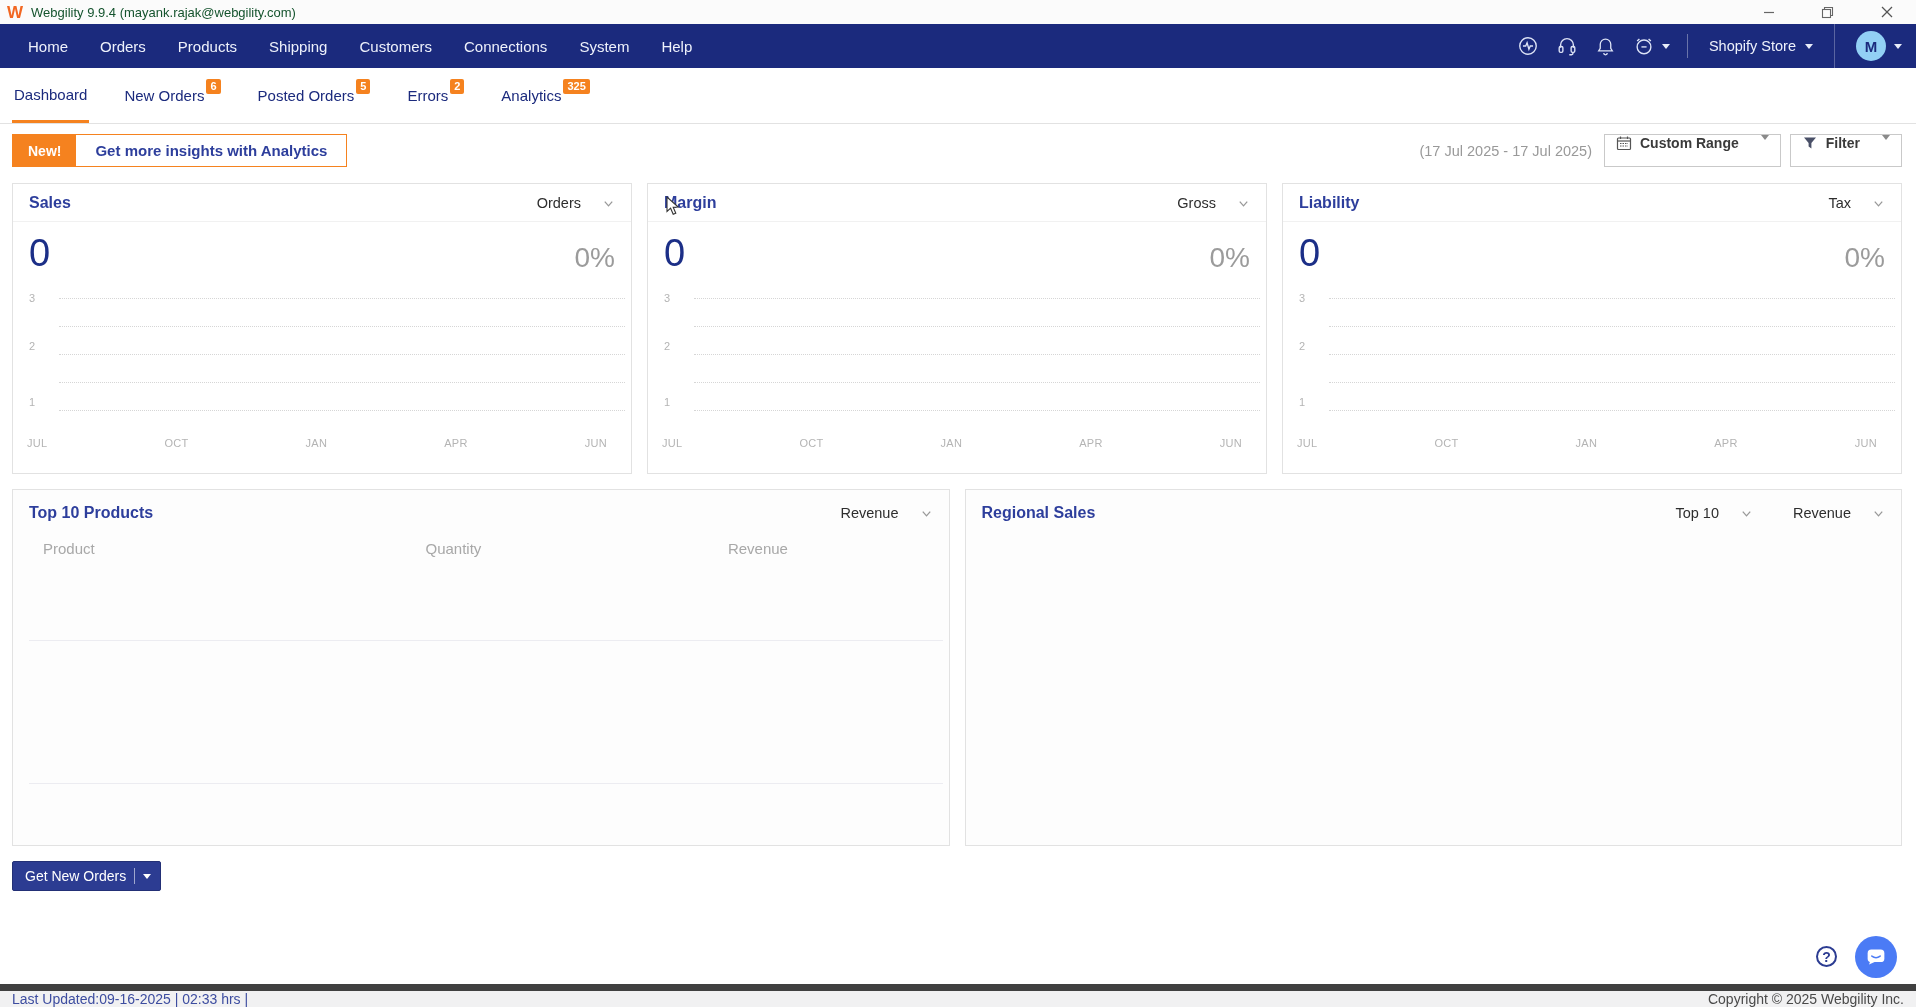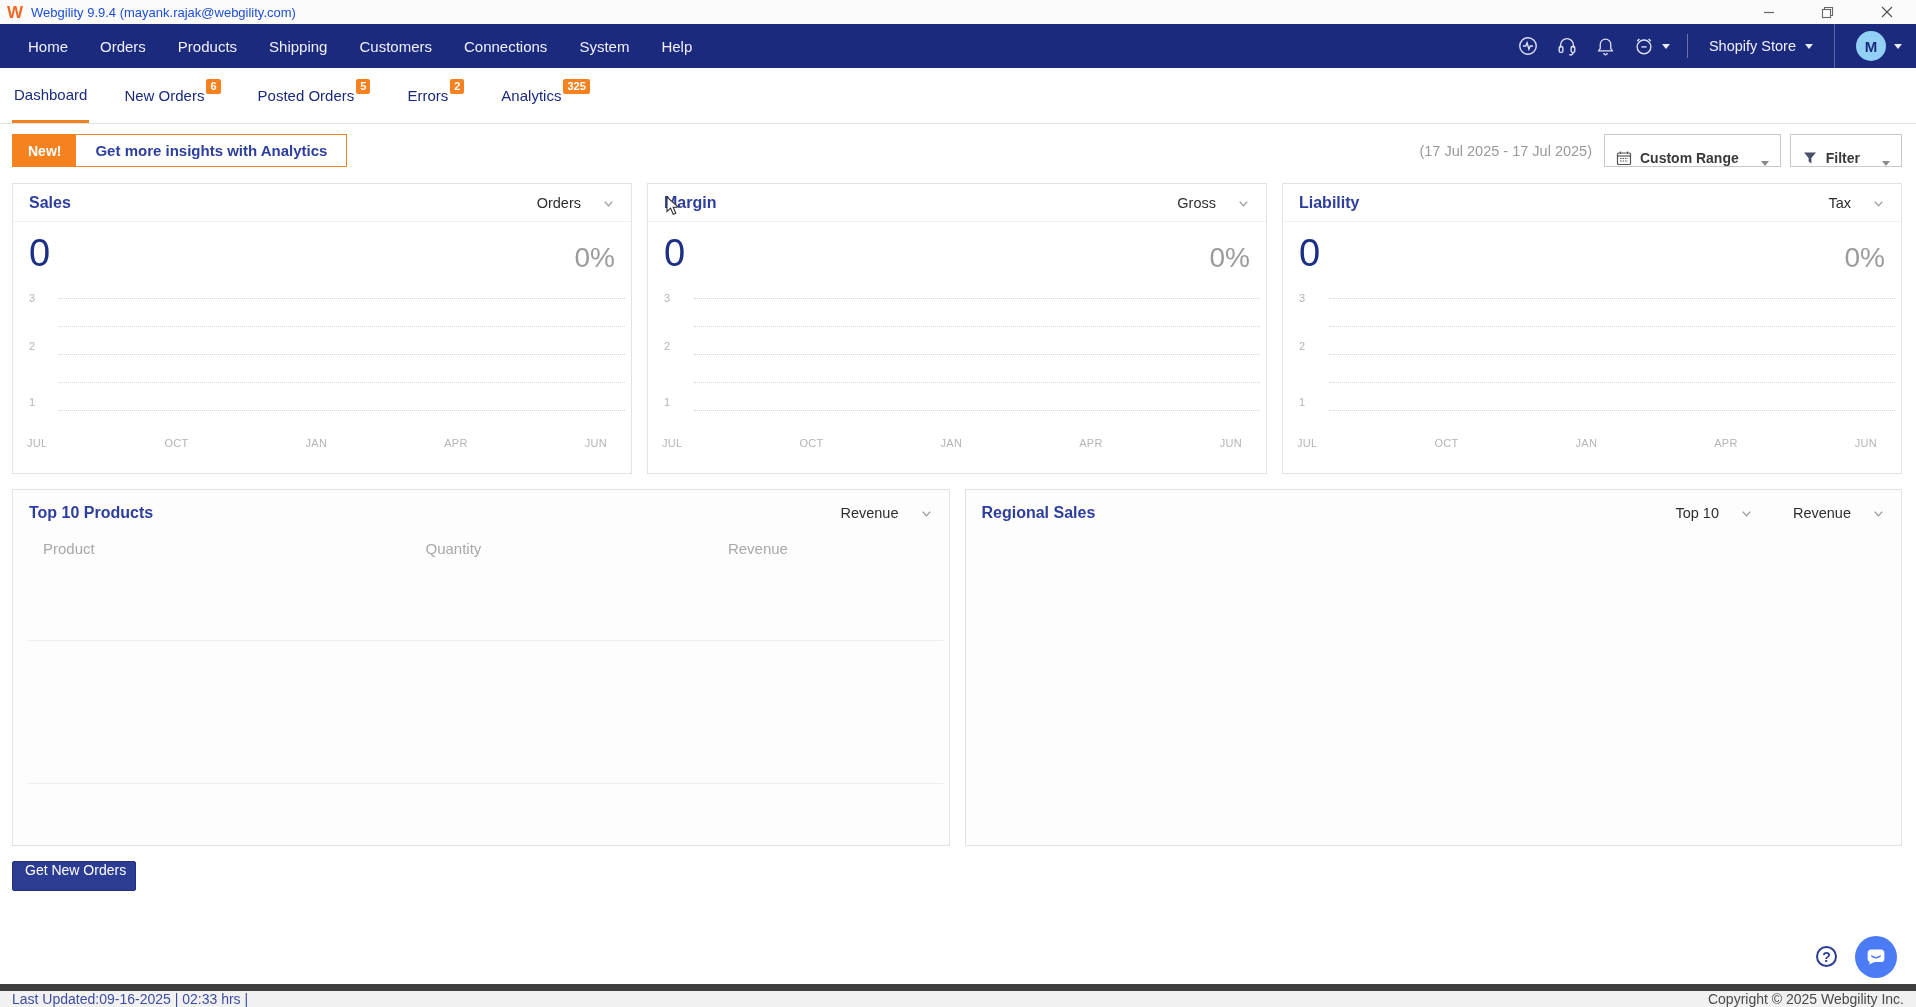--- a/index.html
+++ b/index.html
@@ -2,21 +2,21 @@
 <html><head>
 <meta charset="utf-8">
 <style>
   * { box-sizing: border-box; margin: 0; padding: 0; }
   html,body { width: 1916px; height: 1007px; overflow: hidden; }
   body { font-family: "Liberation Sans", sans-serif; background: #fff; position: relative; }
 
   
   .titlebar { height: 24px; background: #fbfbfb; display: flex; align-items: center; padding-left: 7px; }
   .logo-w { color: #f26722; font-weight: 900; font-size: 17px; line-height: 1; margin-right: 8px; transform: scaleY(.95); }
-  .win-title { font-size: 13px; color: #1d4ed8; }
+  .win-title { font-size: 13px; color: #14532d; }
   .win-controls { margin-left: auto; display: flex; height: 100%; }
   .win-btn { width: 59px; height: 100%; display: flex; align-items: center; justify-content: center; color: #666; }
   .win-btn svg { display: block; }
 
   
   .navbar { height: 44px; background: #1b2a7d; display: flex; align-items: center; padding: 0 14px 0 12px; }
   .nav-items { display: flex; align-items: center; height: 100%; }
   .nav-item { padding: 10px 16px; font-size: 15px; color: #eef1fb; height: 100%; display: flex; align-items: center; cursor: default; }
   .nav-right { margin-left: auto; display: flex; align-items: center; gap: 17px; height: 100%; }
   .nav-ic { display: flex; align-items: center; }
@@ -36,21 +36,21 @@
 
   
   .content { padding: 10px 14px 0 12px; }
 
   .toolbar-row { display: flex; align-items: center; margin-bottom: 16px; }
   .banner { display: inline-flex; align-items: stretch; border: 1px solid #f5821f; height: 33px; background: #fff; }
   .banner-badge { background: #f5821f; color: #fff; font-weight: bold; font-size: 14px; display: flex; align-items: center; padding: 0 15px; }
   .banner-text { color: #2d3e9c; font-weight: bold; font-size: 15px; display: flex; align-items: center; padding: 0 19px; }
   .toolbar-right { margin-left: auto; display: flex; align-items: center; gap: 9px; }
   .date-range { color: #999; font-size: 14.5px; margin-right: 3px; }
-  .tool-btn { display: flex; align-items: flex-end; gap: 8px; border: 1px solid #c9c9c9; background: #fff; height: 33px; padding: 0 11px; font-size: 14px; font-weight: bold; color: #3a3a3a; }
+  .tool-btn { display: flex; align-items: flex-start; gap: 8px; border: 1px solid #c9c9c9; background: #fff; height: 33px; padding: 0 11px; font-size: 14px; font-weight: bold; color: #3a3a3a; }
   .tool-btn .sp { width: 6px; }
   .caret-gray { width: 0; height: 0; border-left: 4px solid transparent; border-right: 4px solid transparent; border-top: 5px solid #8a8a8a; display: inline-block; }
 
   
   .charts-row { display: flex; gap: 15px; margin-bottom: 15px; text-align: center; }
   .chart-card { flex: 1; height: 291px; background: #fff; border: 1px solid #e2e2e2; display: flex; flex-direction: column; }
   .card-head { display: flex; align-items: center; justify-content: space-between; padding: 10px 16px 9px; border-bottom: 1px solid #f1f1f1; }
   .card-title { color: #2d3e9c; font-weight: bold; font-size: 16px; }
   .dropdown { display: flex; align-items: center; gap: 21px; font-size: 14.5px; color: #2e2e2e; cursor: default; }
   .dropdown svg { display: block; }
@@ -64,21 +64,21 @@
 
   
   .bottom-row { display: flex; gap: 15px; }
   .panel { flex: 1; height: 357px; background: #fdfdfd; border: 1px solid #e2e2e2; position: relative; }
   .panel-head { display: flex; align-items: center; justify-content: space-between; padding: 14px 16px 10px; }
   .head-dropdowns { display: flex; align-items: center; gap: 40px; }
   .cols { display: grid; grid-template-columns: 43% 34% auto; padding: 8px 16px 8px 30px; color: #a8a8a8; font-size: 15px; }
   .row-divider { position: absolute; left: 16px; right: 6px; border-top: 1px solid #ececf1; }
 
   
-  .get-orders { margin-top: 15px; display: inline-flex; align-items: center; height: 30px; background: #2c3c92; border: 1px solid #233076; border-radius: 2px; color: #fff; font-size: 14px; padding: 0 9px 0 12px; gap: 8px; cursor: default; flex-direction: column; }
+  .get-orders { margin-top: 15px; display: inline-flex; align-items: center; height: 30px; background: #2c3c92; border: 1px solid #233076; border-radius: 2px; color: #fff; font-size: 14px; padding: 0 9px 0 12px; gap: 8px; cursor: default; }
   .get-orders .pipe { width: 1px; height: 16px; background: rgba(255,255,255,.55); }
   .caret-white { width: 0; height: 0; border-left: 4px solid transparent; border-right: 4px solid transparent; border-top: 5px solid #fff; display: inline-block; }
 
   .help-fab { position: absolute; right: 79px; top: 946px; width: 21px; height: 21px; border: 2px solid #2c3c92; border-radius: 50%; color: #2c3c92; display: flex; align-items: center; justify-content: center; font-weight: bold; font-size: 14px; }
   .help-fab::after { content: "?"; }
   .chat-fab { position: absolute; right: 19px; top: 936px; width: 42px; height: 42px; border-radius: 50%; background: #4b7bf5; display: flex; align-items: center; justify-content: center; }
 
   
   .statusbar { position: absolute; left: 0; right: 0; bottom: 0; height: 23px; background: #f1f1f2; border-top: 7px solid #404040; display: flex; align-items: center; padding: 0 12px; font-size: 14px; }
   .status-left { color: #3d4da0; }

